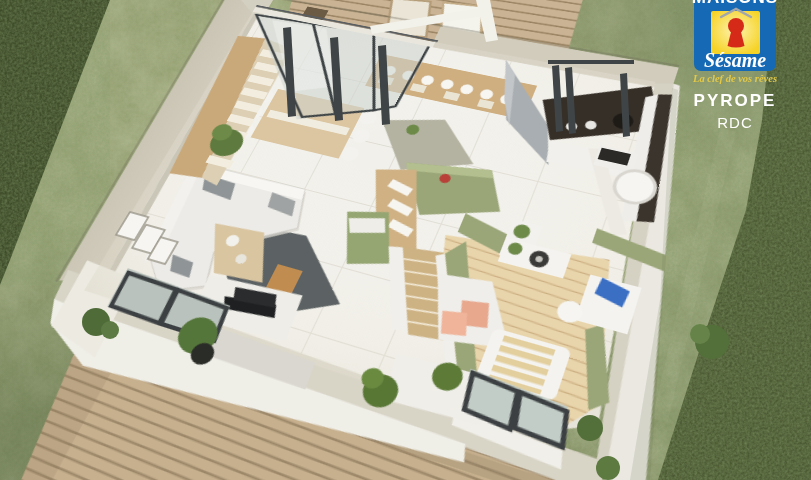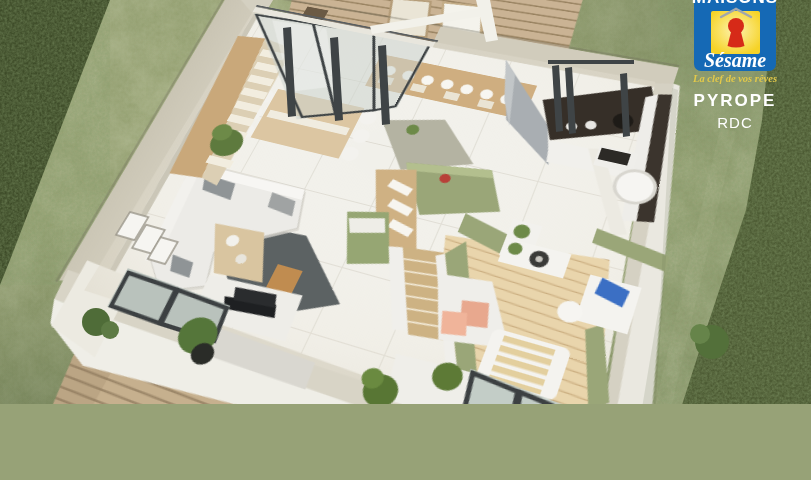--- a/index.html
+++ b/index.html
@@ -1,16 +1,16 @@
 <!DOCTYPE html>
 <html><head>
 <meta charset="utf-8">
 <style>
 html,body{margin:0;padding:0;background:#97a277;}
-#stage{position:relative;width:811px;height:404px;overflow:hidden;font-family:"Liberation Sans",sans-serif;}
+#stage{position:relative;width:811px;height:480px;overflow:hidden;font-family:"Liberation Sans",sans-serif;}
 #plan{position:absolute;left:0;top:0;width:580px;height:800px;transform-origin:0 0;
 transform:matrix3d(0.690050,0.146411,0,-0.00026423, -0.470832,0.602201,0,-0.00039212, 0,0,1,0, 289.3434,-136.7796,0,1.000000);}
 svg{display:block;}
 .abs{position:absolute;left:0;top:0;}
 </style>
 </head>
 <body>
 <div id="stage">
 
 <svg class="abs" width="811" height="480">

